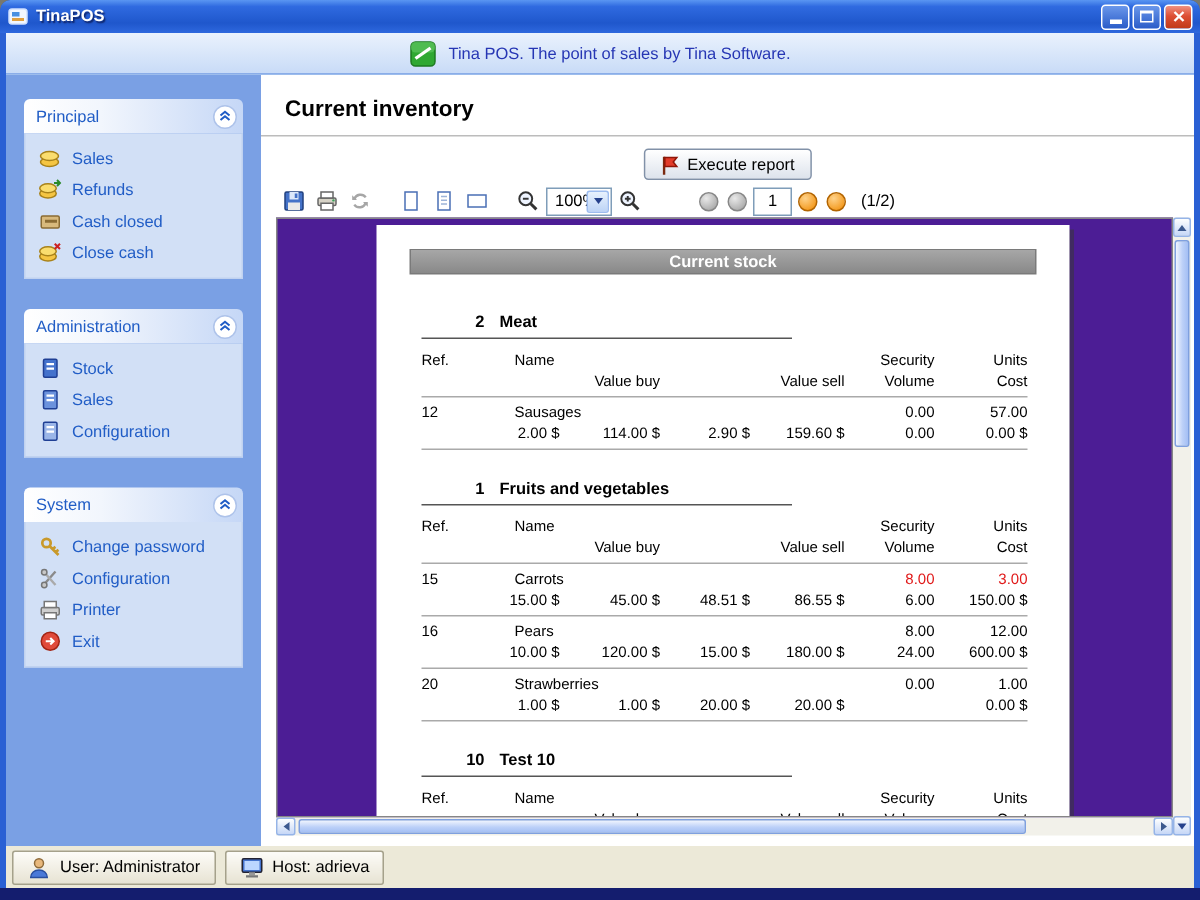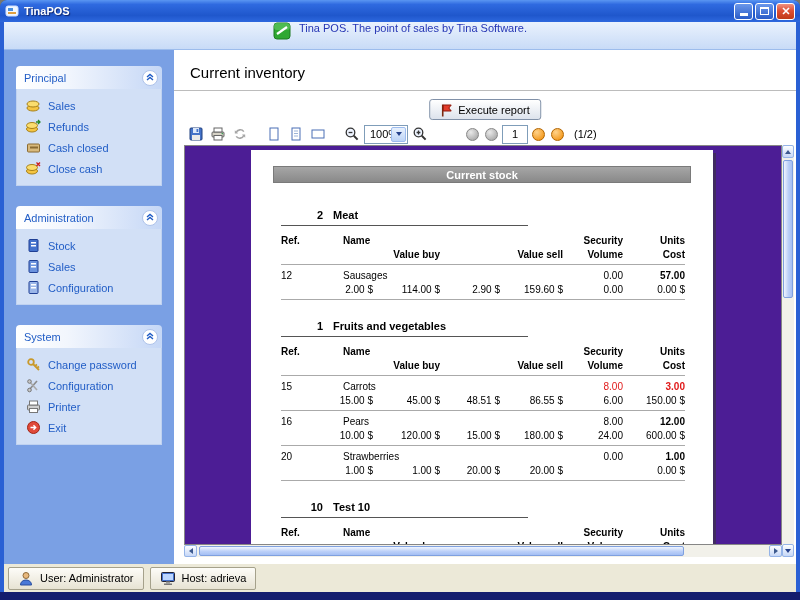--- a/index.html
+++ b/index.html
@@ -11,38 +11,38 @@
   .titlebar{position:absolute;top:0;left:0;right:0;height:22px;display:flex;align-items:center;padding:0 5px;
     background:linear-gradient(180deg,#5a96f2 0%,#2f6ae0 20%,#1f57cc 70%,#2e68de 100%);border-radius:7px 7px 0 0}
   .title-text{flex:1;color:#fff;font-size:11px;font-weight:bold;margin-left:5px;text-shadow:1px 1px 1px rgba(0,0,40,.6);white-space:nowrap}
   .winbtn{width:19px;height:17px;margin-left:2px;border:1px solid #fff;border-radius:3px;display:flex;align-items:center;justify-content:center;cursor:pointer}
   .btn-plain{background:linear-gradient(180deg,#6a97ea,#2a5cc8)}
   .btn-close{background:linear-gradient(180deg,#f09180,#dd4f34 45%,#c03a18)}
   .glyph-min{width:8px;height:3px;background:#fff;margin-top:7px}
   .glyph-max{width:9px;height:8px;border:1px solid #fff;border-top-width:2px}
 
   
-  .banner{position:absolute;top:22px;left:4px;right:4px;height:28px;display:flex;justify-content:center;gap:8px;
+  .banner{position:absolute;top:22px;left:4px;right:4px;height:28px;display:flex;align-items:center;justify-content:center;gap:8px;
     background:linear-gradient(180deg,#eaf2fd,#c8dbf7);border-bottom:1px solid #9cbcec}
   .banner-text{font-size:11px;color:#2636b4}
 
   
   .sidebar{position:absolute;top:50px;left:4px;width:170px;bottom:36px;background:#7aa0e4;padding:16px 12px 0;overflow:hidden}
   .panel{margin-bottom:20px}
   .panel-header{height:23px;background:linear-gradient(90deg,#ffffff 0%,#f2f6fd 35%,#c5d7f6 100%);
     border-radius:4px 4px 0 0;display:flex;align-items:center;padding:0 4px 0 8px;cursor:pointer}
   .panel-title{flex:1;font-size:11px;font-weight:normal;color:#215dc6}
   .panel-chevron{width:16px;height:16px;border-radius:50%;background:#fff;border:1px solid #aec3ea;display:flex;align-items:center;justify-content:center;cursor:pointer}
   .panel-body{background:#d2e0f6;border:1px solid #c0d2f0;border-top:none;padding:6px 3px 6px}
   .side-item{display:flex;align-items:center;gap:7px;height:21px;padding-left:6px;font-size:11px;color:#215dc6;cursor:pointer;white-space:nowrap}
   .side-item svg{flex:0 0 auto}
 
   
   .main{position:absolute;top:50px;left:174px;right:4px;bottom:36px;background:#fff;overflow:hidden}
-  .main-title{position:absolute;top:14px;left:16px;font-size:15px;font-weight:normal;color:#000}
+  .main-title{position:absolute;top:14px;left:16px;font-size:15px;font-weight:bold;color:#000}
   .title-sep{position:absolute;top:40px;left:0;right:0;height:1px;background:#bcbcbc}
   .exec-btn{position:absolute;top:49px;left:50%;transform:translateX(-50%);height:21px;display:flex;align-items:center;gap:5px;
     padding:0 10px;border:1px solid #8191a8;border-radius:3px;background:linear-gradient(#ffffff,#dde3ec);font-size:11px;cursor:pointer;white-space:nowrap}
 
   
   .toolbar{position:absolute;top:74px;left:12px;right:16px;height:20px;display:flex;align-items:center;gap:2px}
   .tbtn{width:20px;height:20px;display:flex;align-items:center;justify-content:center;cursor:pointer}
   .tgap{width:10px}.tgap-lg{width:30px}
   .zoom-combo{width:44px;height:19px;border:1px solid #7f9db9;background:#fff;display:flex;align-items:center;font-size:11px;padding-left:5px;position:relative;cursor:pointer}
   .combo-btn{position:absolute;right:1px;top:1px;bottom:1px;width:15px;background:linear-gradient(#e8f1fd,#bdd4f6);
@@ -67,21 +67,21 @@
   .sec-head.first{margin-top:26px}
   .sec-num{position:absolute;right:390px}
   .sec-name{position:absolute;left:82px}
   .sec-underline{height:1px;background:#555;margin:3px 0 0 30px;width:247px}
   .tline{position:relative;height:14px;font-size:10px;color:#000}
   .thead{margin-top:8px}
   .row-start{margin-top:4px}
   .c{position:absolute;top:1px;white-space:nowrap}
   .ref{left:30px}.name{left:92px}
   .r1{right:340px}.r2{right:273px}.r3{right:213px}.r4{right:150px}.r5{right:90px}.r6{right:28px}
-  .b{font-weight:bold}
+  .b{font-weight:normal}
   .red{color:#e01818}
   .tsep{height:1px;background:#aaa;margin:2px 28px 0 30px}
 
   
   .vscroll{position:absolute;top:95px;right:2px;width:12px;bottom:7px;background:#f2f1ea}
   .hscroll{position:absolute;left:10px;right:14px;bottom:7px;height:12px;background:#f2f1ea}
   .sbtn{position:absolute;background:linear-gradient(#fdfefe,#c6d7f7);border:1px solid #95b4e8;border-radius:2px;display:flex;align-items:center;justify-content:center;cursor:pointer}
   .sbtn-v{left:0;width:12px;height:13px}
   .sbtn-h{top:0;height:12px;width:13px}
   .vthumb{position:absolute;left:1px;right:1px;top:15px;height:138px;border:1px solid #7fa0df;border-radius:2px;

